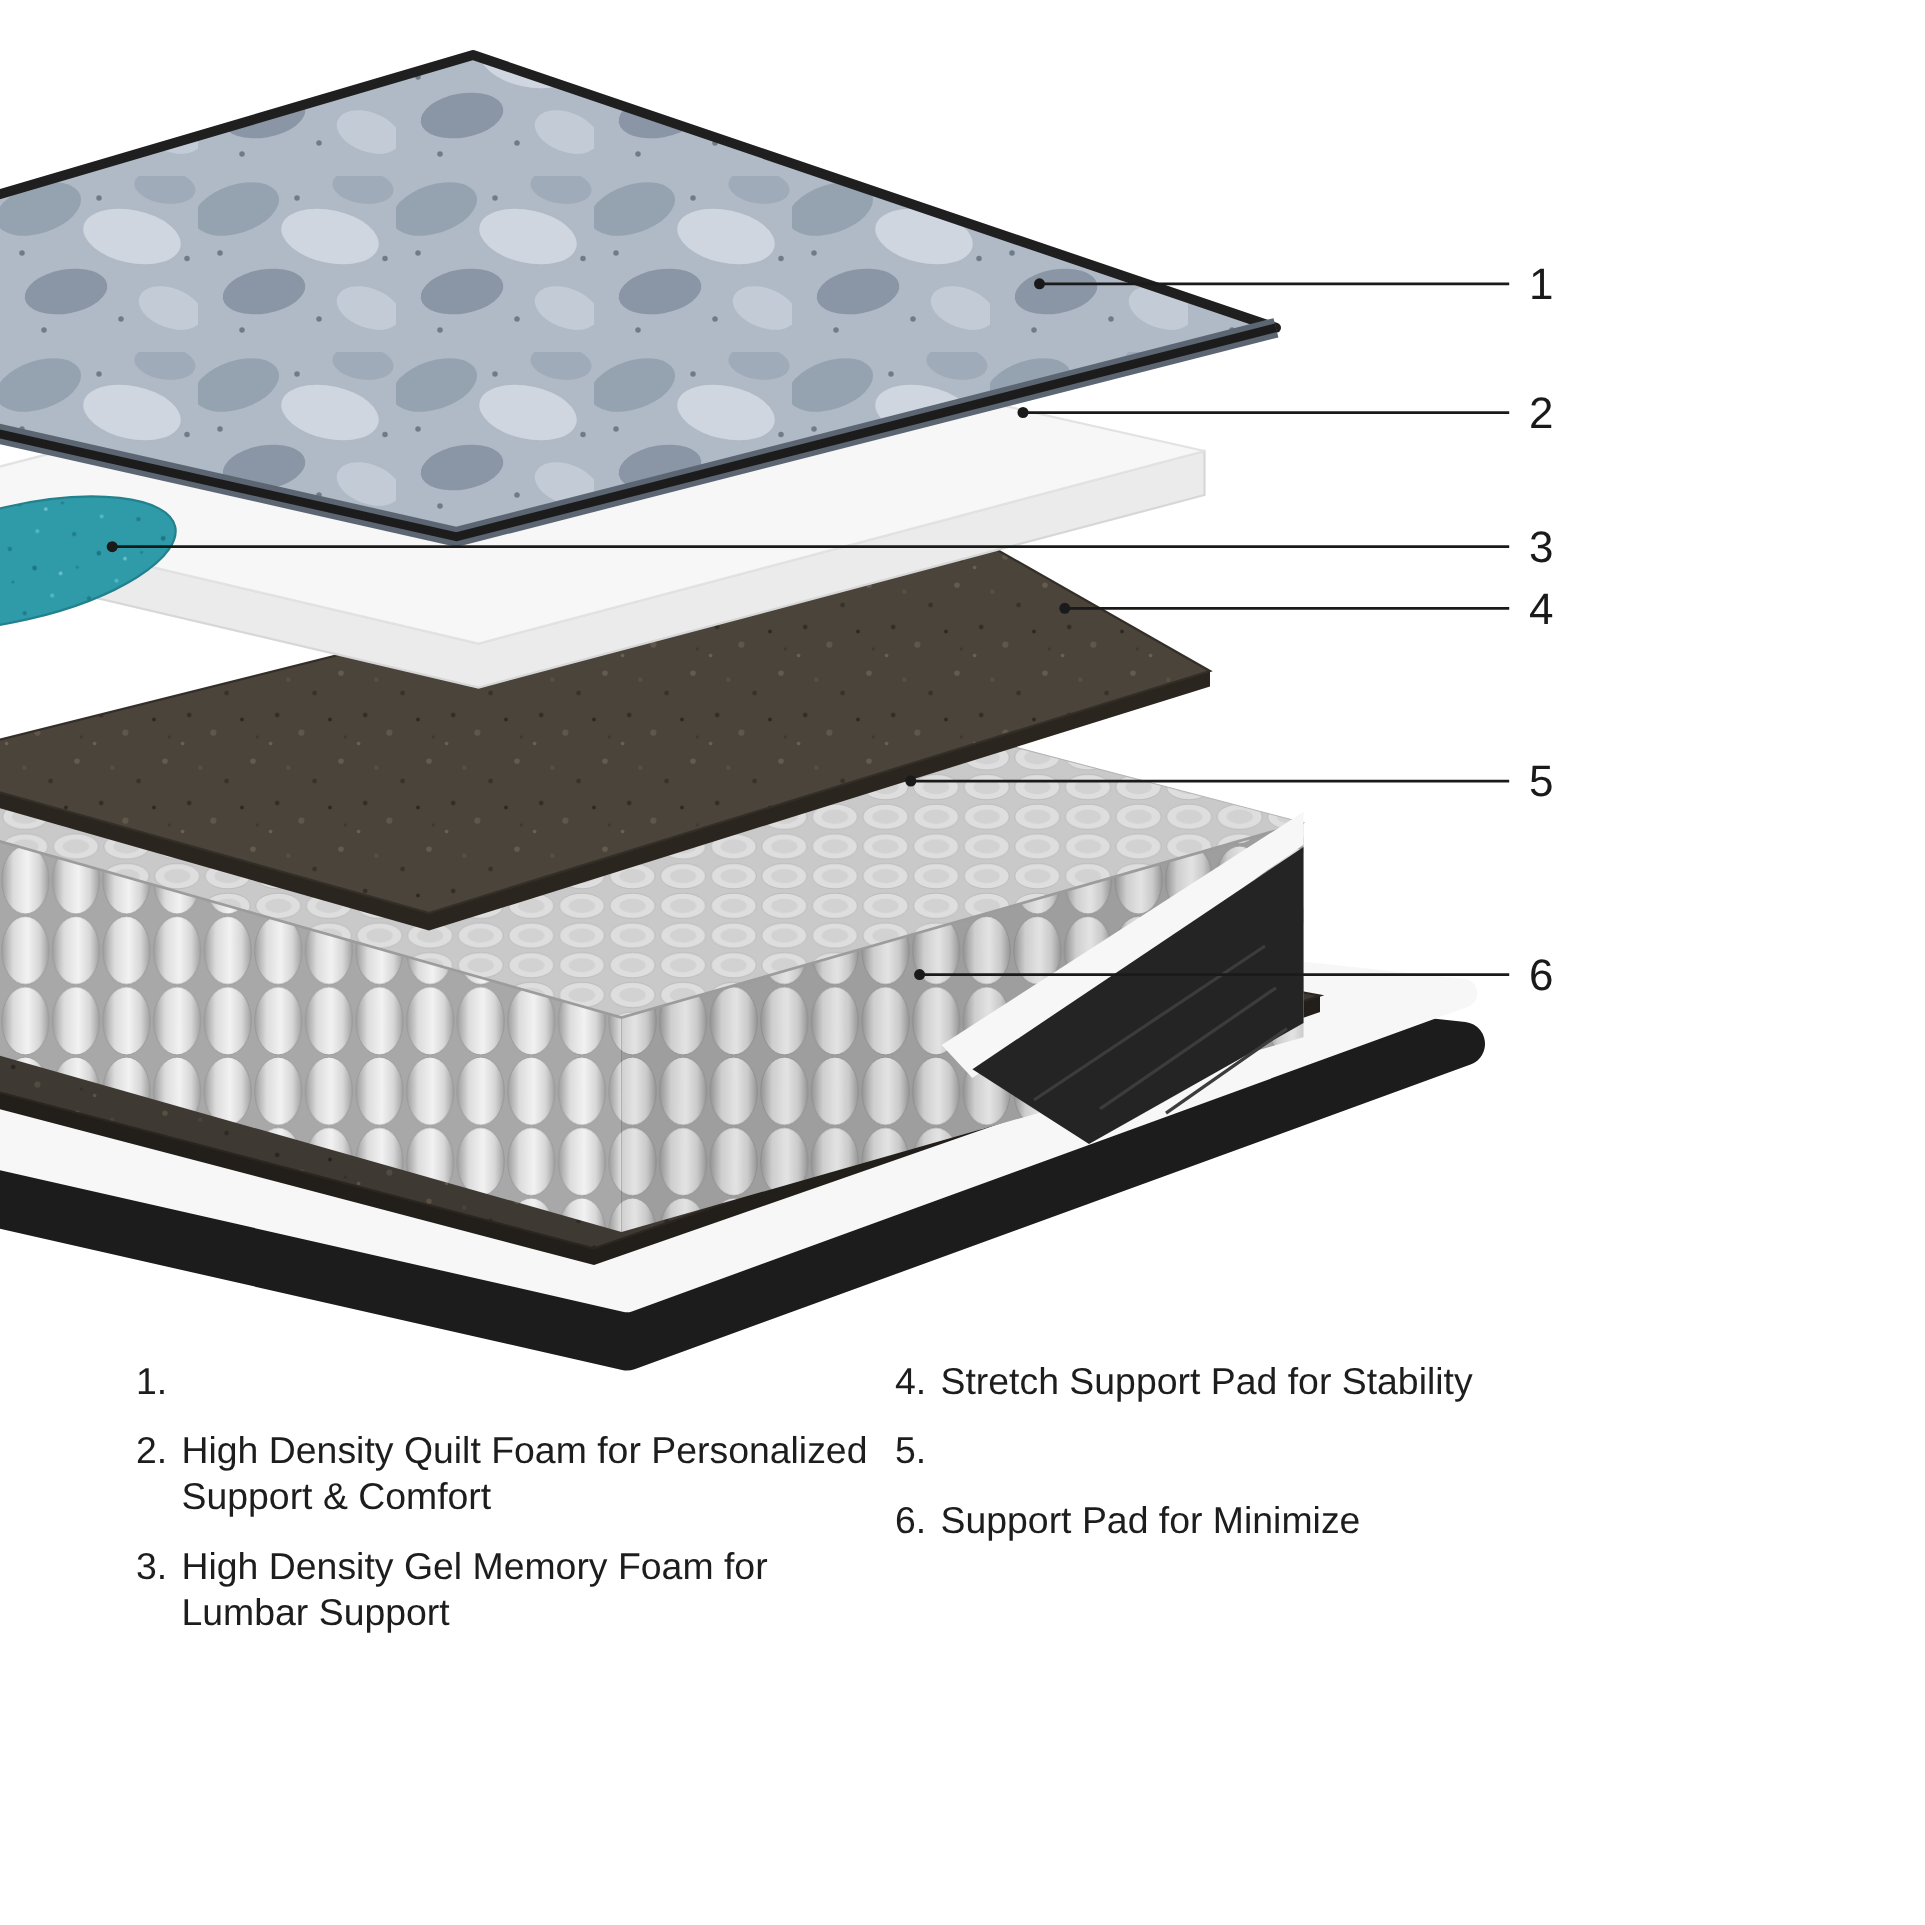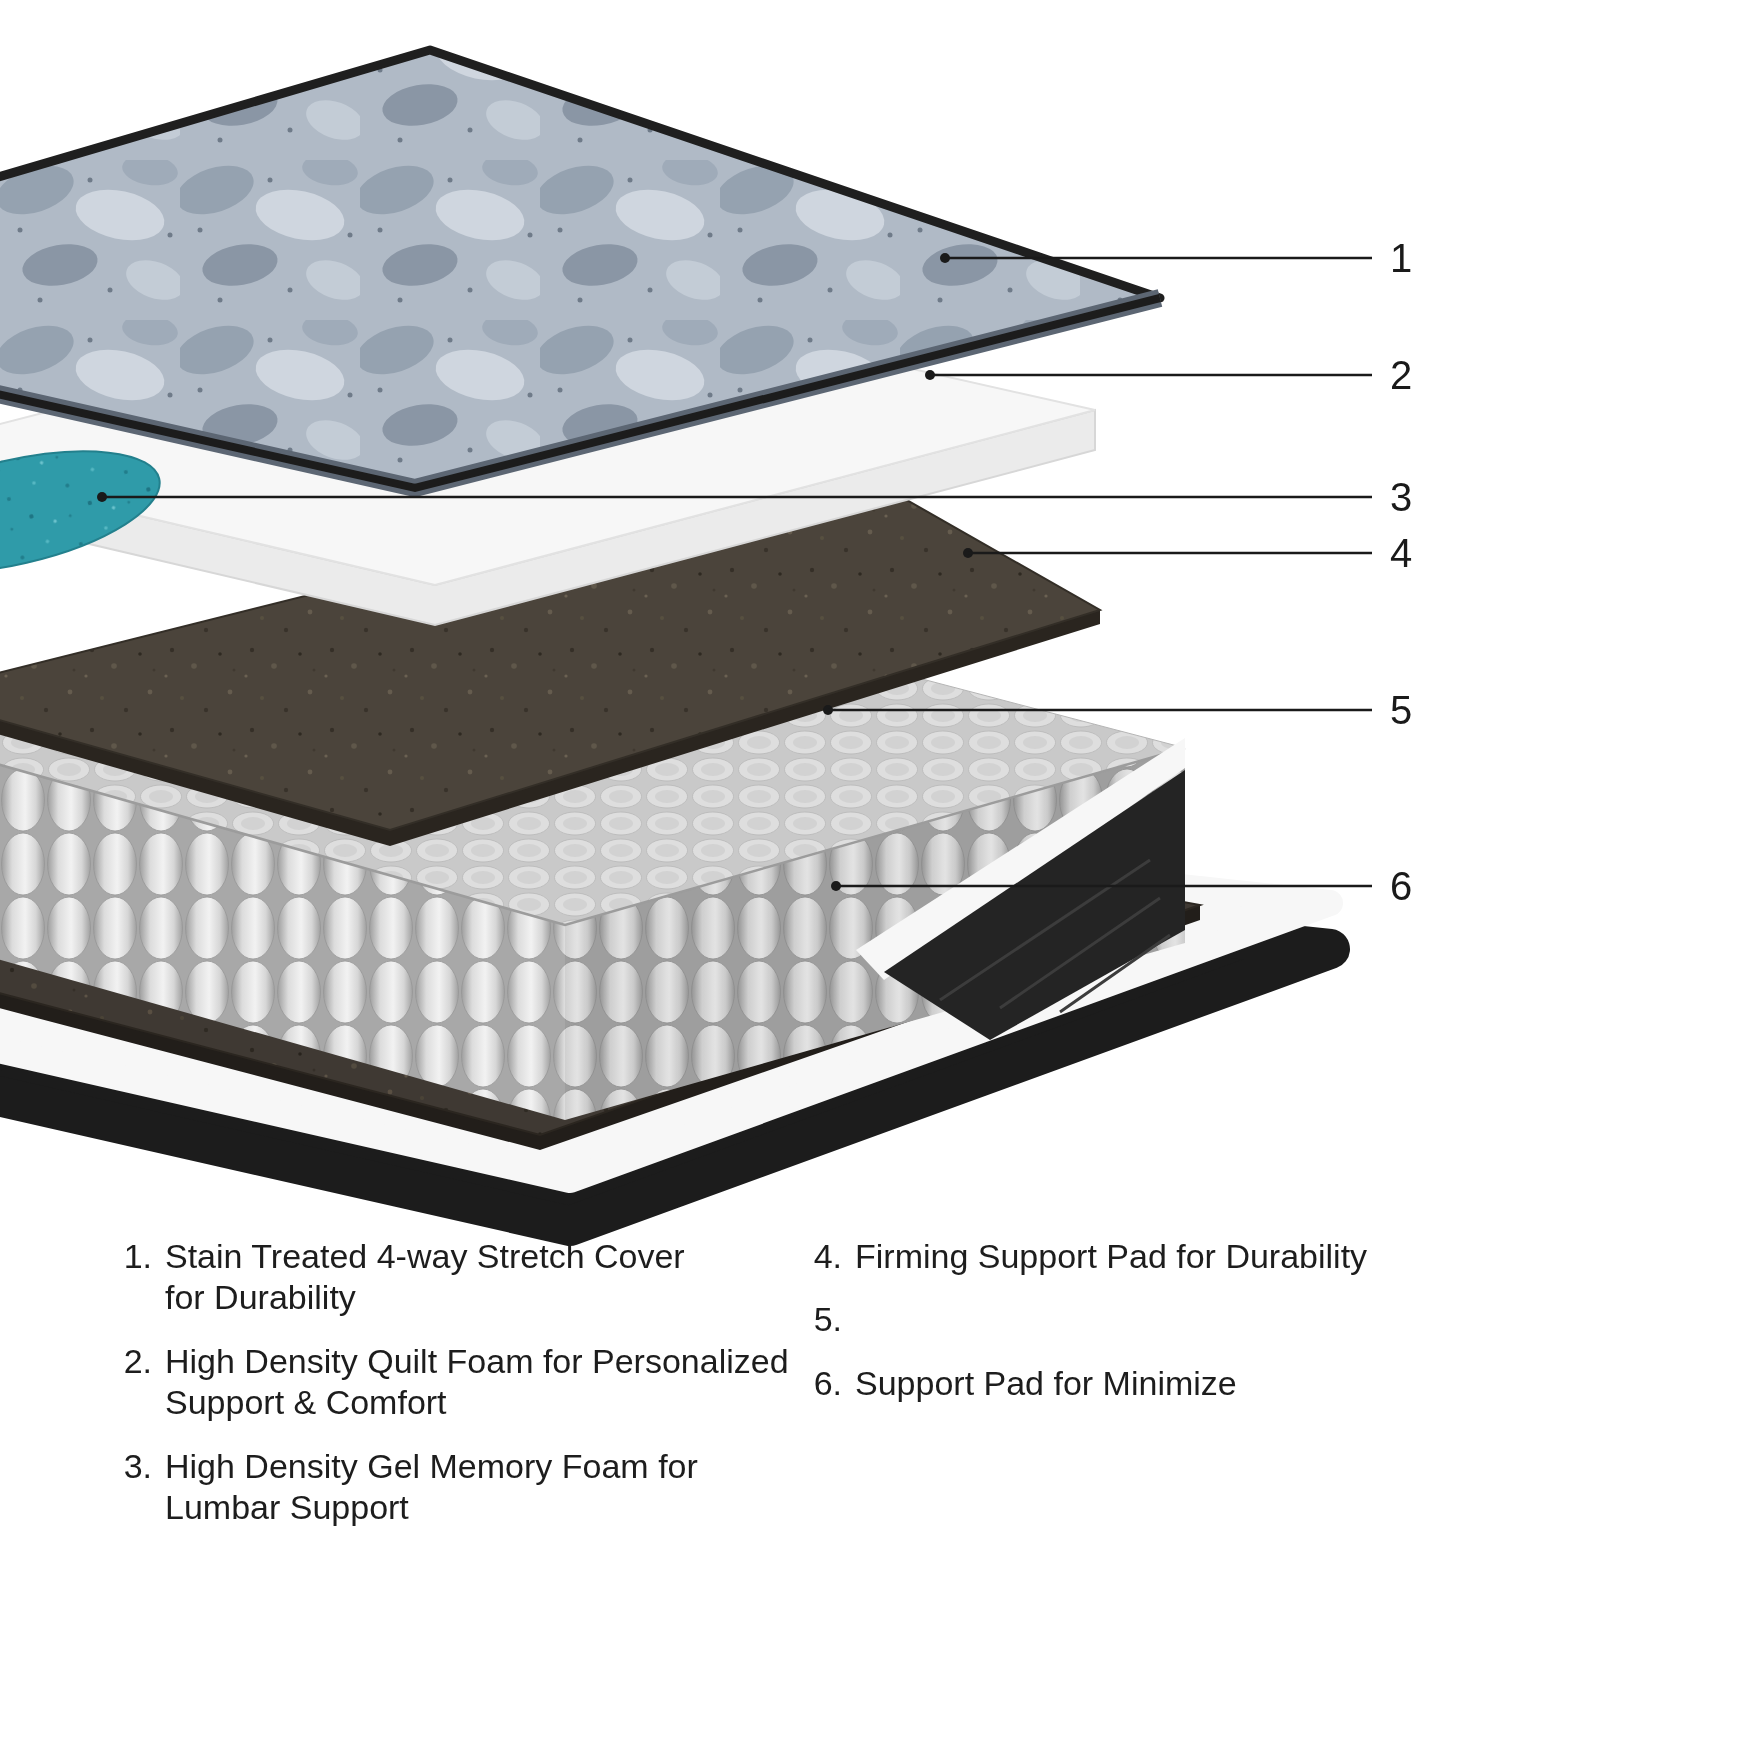--- a/index.html
+++ b/index.html
@@ -188,38 +188,36 @@
         <line x1="836" y1="886" x2="1372" y2="886"></line>
         <text x="1390" y="900" stroke="none">6</text>
       </g>
     </g>
   </svg>
 
   <div class="legend">
     <div class="legend-col-left">
       <div class="legend-item">
         <span class="legend-num">1.</span>
-        <span class="legend-text">Stain Treated 4-way Stretch Cover
-for Durability</span>
       </div>
       <div class="legend-item">
         <span class="legend-num">2.</span>
         <span class="legend-text">High Density Quilt Foam for Personalized
 Support &amp; Comfort</span>
       </div>
       <div class="legend-item">
         <span class="legend-num">3.</span>
         <span class="legend-text">High Density Gel Memory Foam for
 Lumbar Support</span>
       </div>
     </div>
     <div class="legend-col-right">
       <div class="legend-item">
         <span class="legend-num">4.</span>
-        <span class="legend-text">Firming Support Pad for Durability</span>
+        <span class="legend-text">Stretch Support Pad for Stability</span>
       </div>
       <div class="legend-item">
         <span class="legend-num">5.</span>
       </div>
       <div class="legend-item">
         <span class="legend-num">6.</span>
         <span class="legend-text">Support Pad for Minimize</span>
       </div>
     </div>
   </div>

